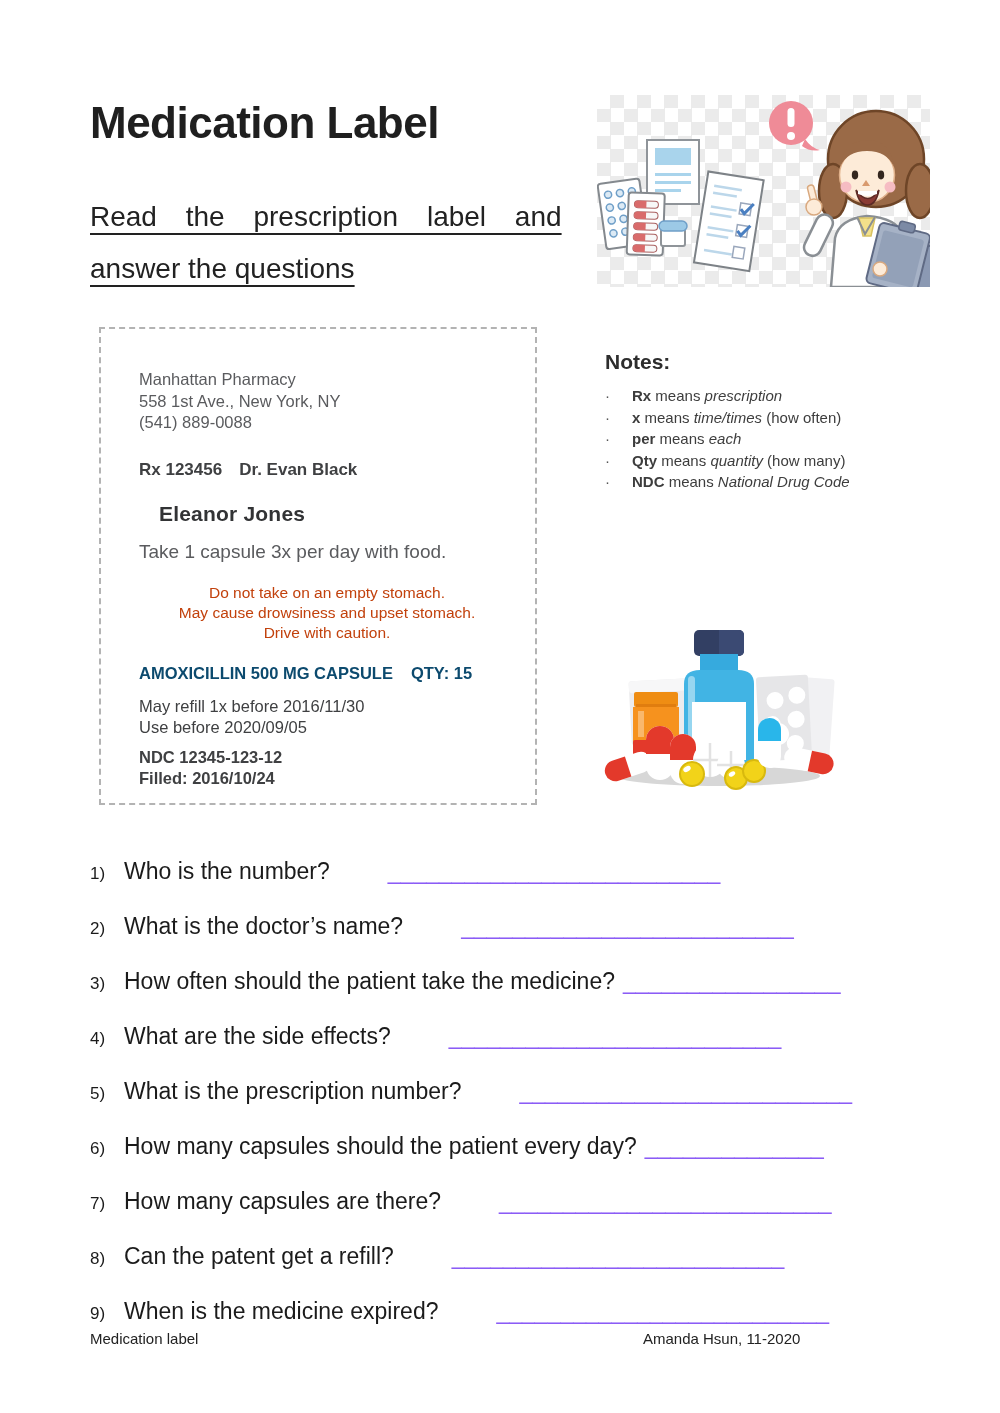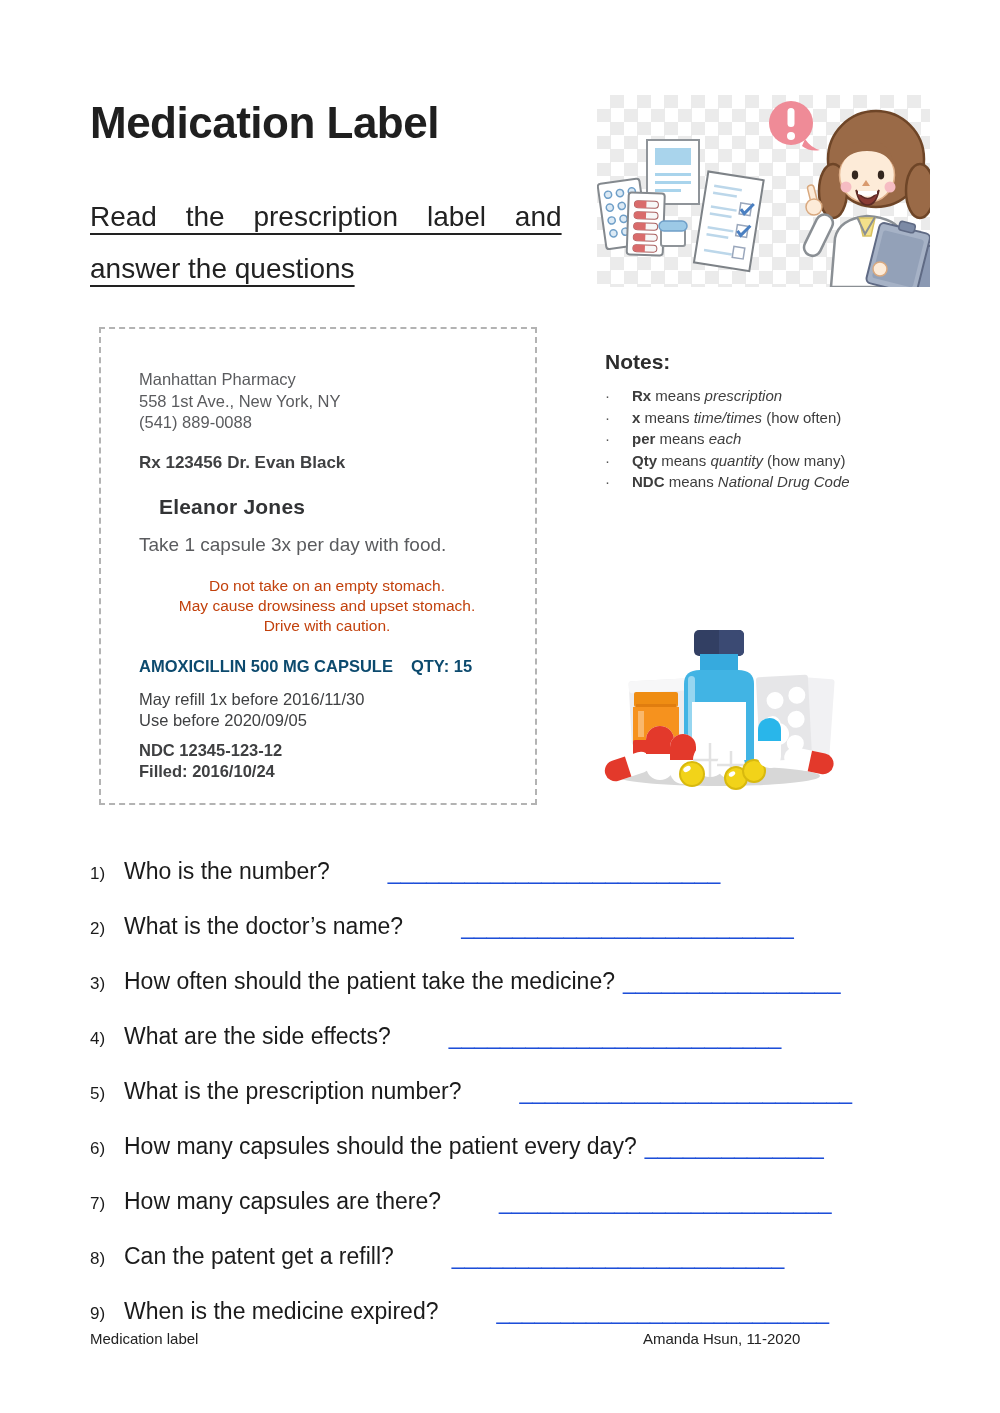--- a/index.html
+++ b/index.html
@@ -17,21 +17,21 @@
 
   
   .top-art{position:absolute;left:597px;top:95px;width:333px;height:192px;overflow:hidden;
            background:repeating-conic-gradient(#ebebeb 0% 25%, #ffffff 0% 50%) 0 0/27px 27px;}
   .top-art svg{display:block;}
 
   
   .rx-label{position:absolute;left:99px;top:327px;width:438px;height:478px;box-sizing:border-box;
             border:2px dashed #b3b3b3;padding:40px 20px 0 38px;background:#fff;}
   .pharm-line{font-size:16.5px;color:#5a5b5e;line-height:21.5px;}
-  .rx-doc{margin-top:19px;font-weight:bold;font-size:17px;color:#3f4042;display:flex;gap:5px;}
+  .rx-doc{margin-top:26px;font-weight:bold;font-size:17px;color:#3f4042;display:flex;gap:17px;}
   .patient{margin-top:22px;font-size:21px;font-weight:bold;color:#323335;letter-spacing:.2px;margin-left:20px;}
   .sig{margin-top:15px;font-size:19px;color:#5a5b5e;}
   .warnings{margin-top:20px;font-size:15.5px;color:#c2410c;line-height:20px;text-align:center;}
   .drug-line{margin-top:21px;font-weight:bold;font-size:16.5px;color:#0c4a6e;display:flex;gap:18px;}
   .refill-block{margin-top:13px;font-weight:normal;font-size:16.5px;color:#3f4042;line-height:21px;}
   .ndc-block{margin-top:9px;font-weight:bold;font-size:16.5px;color:#3f4042;line-height:21px;}
 
   
   .notes{position:absolute;left:605px;top:350px;width:345px;}
   .notes-title{font-size:21px;font-weight:bold;color:#2d2d2d;}
@@ -42,21 +42,21 @@
   .ni{font-style:italic;}
 
   
   .med-art{position:absolute;left:600px;top:614px;width:236px;height:178px;}
 
   
   .questions{position:absolute;left:90px;top:856px;width:830px;}
   .q{display:flex;align-items:baseline;font-size:23px;line-height:30px;margin-bottom:22px;
      color:#1b1b1b;white-space:nowrap;}
   .qnum{font-size:17px;width:34px;flex:none;}
-  .qblank{margin-left:58px;letter-spacing:0;color:#1d4ed8;}
+  .qblank{margin-left:58px;letter-spacing:0;color:#8b5cf6;}
   .q:nth-child(3) .qblank,.q:nth-child(6) .qblank{margin-left:8px;}
 
   
   .footer-left{position:absolute;left:90px;top:1330px;font-size:15px;color:#222;}
   .footer-right{position:absolute;left:643px;top:1330px;font-size:15px;color:#222;}
 </style>
 </head>
 <body>
 
 <div class="sheet">

